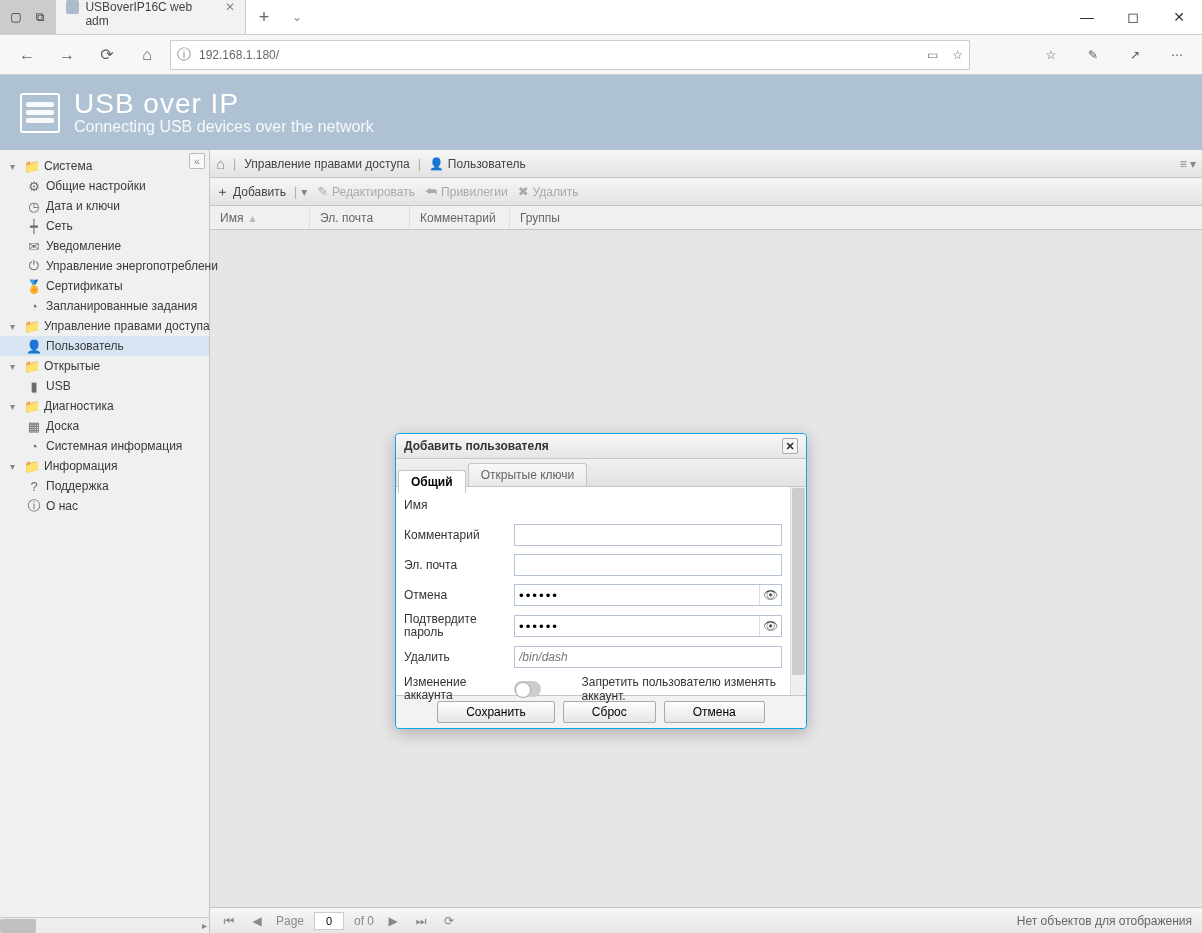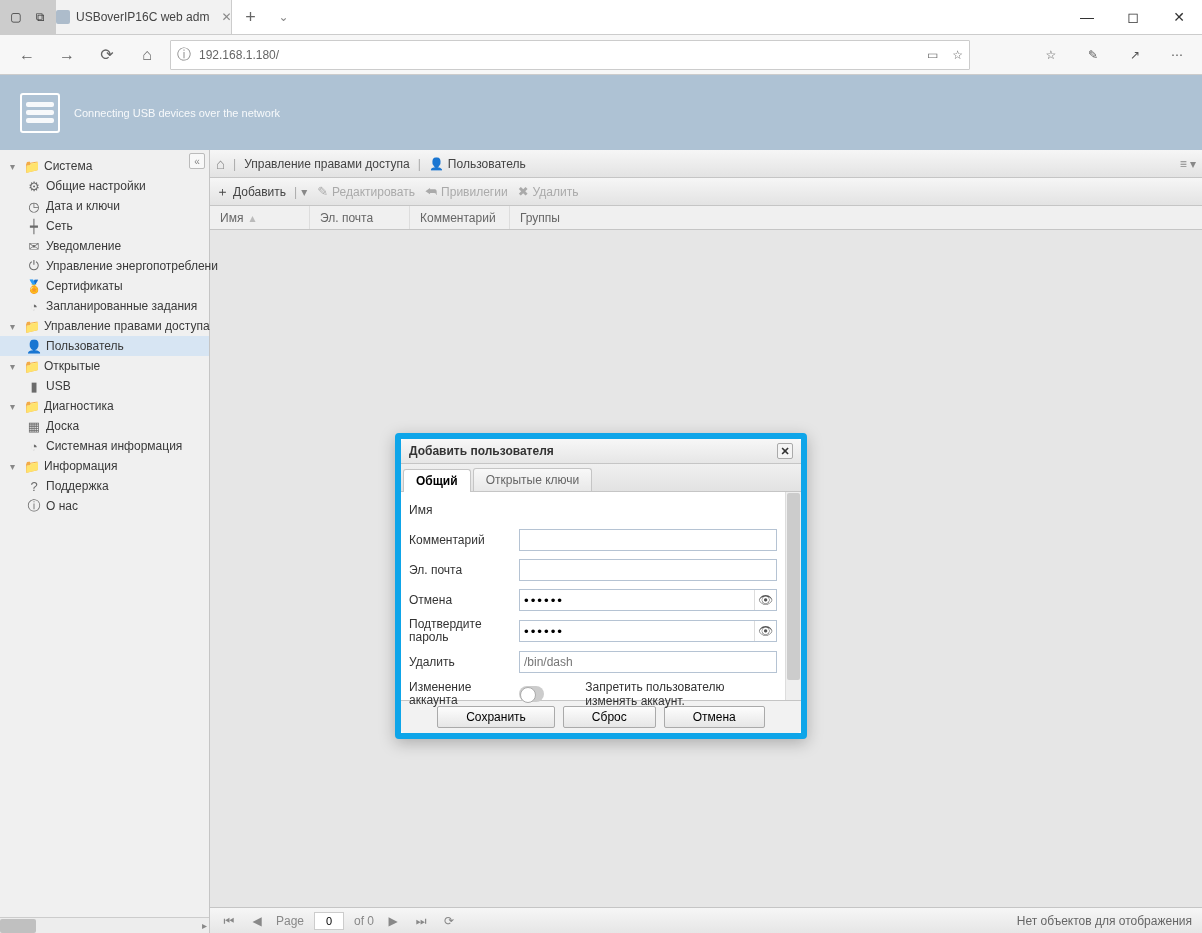--- a/index.html
+++ b/index.html
@@ -6,22 +6,22 @@
 body { background: #e6e6e6; position: relative; width: 1202px; height: 933px; overflow: hidden; font-size: 12px; color: #333; }
 
 
 .os-top {
   height: 35px; background: #fff; display: flex; align-items: stretch;
   border-bottom: 1px solid #ccc;
 }
 .os-top .left-icons { display: flex; align-items: center; padding: 0 6px; background: #ccc; gap: 4px; }
 .os-top .left-icons .sqbtn { width: 20px; height: 20px; display: flex; align-items:center; justify-content:center; }
 .os-top .tab {
-  display: flex; align-items: center; background: #f2f2f2; border-right: 1px solid #ccc;
-  padding: 0 0; max-width: 190px; gap: 6px; color: #444;
+  display: flex; align-items: flex-start; background: #f2f2f2; border-right: 1px solid #ccc;
+  padding: 0 10px; max-width: 190px; gap: 6px; color: #444;
 }
 .os-top .tab .favicon { width: 14px; height: 14px; background: #adbccb; border-radius: 2px; }
 .os-top .newtab { width: 36px; display: flex; align-items: center; justify-content: center; color: #666; font-size: 18px; }
 .os-top .chev { width: 30px; display: flex; align-items: center; justify-content: center; color: #888; }
 .os-top .spacer { flex: 1; }
 .os-top .win-btn { width: 46px; display: flex; align-items: center; justify-content: center; color: #333; font-size: 14px; }
 
 
 .browser-bar {
   height: 40px; background: #f7f7f7; border-bottom: 1px solid #ccc;
@@ -40,21 +40,21 @@
 
 .app { position: relative; height: calc(933px - 75px); }
 
 
 .banner {
   height: 75px; background: #aec2d4; display: flex; align-items: center; padding-left: 20px; color: #fff; gap: 14px;
 }
 .banner .logo-box { width: 40px; height: 40px; border: 2px solid #fff; border-radius: 3px; display:flex; flex-direction:column; justify-content:space-evenly; padding: 4px; }
 .banner .logo-box div { height: 5px; background: rgba(255,255,255,.9); border-radius: 2px; }
 .banner .txt h1 { font-size: 28px; font-weight: 500; letter-spacing: 1px; line-height: 1; }
-.banner .txt p { font-size: 11px; opacity: .9; }
+.banner .txt p { font-size: 16px; opacity: .9; }
 
 
 .main { display: flex; height: calc(100% - 75px); }
 
 .sidebar {
   width: 210px; background: #f0f0f0; border-right: 1px solid #c5c5c5; position: relative;
 }
 .sidebar .collapse-btn {
   position: absolute; right: 4px; top: 3px; width: 16px; height: 16px;
   border: 1px solid #bbb; border-radius: 2px; font-size: 10px;
@@ -107,34 +107,34 @@
 .footer .right-txt { margin-left: auto; color: #666; }
 
 
 .hscroll { height: 16px; background: #ededed; border-top: 1px solid #ccc; position:relative; }
 .hscroll .thumb { position:absolute; left:0; top:1px; height:14px; width: 36px; background: #c0c0c0; border-radius:2px; }
 .hscroll .arrow-r { position:absolute; right:2px; top:2px; color:#888; font-size:10px;}
 
 
 .modal {
   position: absolute; left: 395px; top: 358px; width: 412px;
-  background: #fff; border: 6px solid #0ea5e9; border-radius: 4px;
+  background: #fff; border: 1px solid #0ea5e9; border-radius: 4px;
   box-shadow: 0 4px 16px rgba(0,0,0,.25);
 }
 .modal-title {
   background: linear-gradient(#f7f7f7,#e6e6e6); border-bottom: 1px solid #c5c5c5;
   padding: 4px 8px; font-weight: bold; display: flex; align-items: center; border-radius: 4px 4px 0 0;
 }
 .modal-title .close { margin-left: auto; width: 16px; height:16px; border:1px solid #aaa; border-radius:2px;
   display:flex;align-items:center;justify-content:center; font-size:11px; background:#f4f4f4; }
 
 .tabs { display: flex; background: linear-gradient(#f0f0f0,#e2e2e2); border-bottom: 1px solid #c5c5c5; height: 28px; padding: 4px 2px 0 2px;}
 .tab-btn { padding: 4px 12px; border: 1px solid #c5c5c5; border-bottom:none; border-radius: 3px 3px 0 0;
   background: linear-gradient(#f8f8f8,#e8e8e8); color: #666; font-size:12px; margin-right:2px;}
-.tab-btn.active { background: #fff; color: #000; font-weight: bold; position:relative; top:1px;}
+.tab-btn.active { background: #fff; color: #000; font-weight: bold; position:relative; top:7px;}
 
 .form-wrap { position: relative; height: 208px; }
 .form-scroll {
   position:absolute; right:0; top:0; bottom:0; width:16px; background:#efefef; border-left:1px solid #ddd;
 }
 .form-scroll .thumb { position:absolute; left:1px; top:1px; right:1px; height:90%; background:#ccc; border-radius:2px; }
 .form { padding: 6px 24px 6px 8px; }
 .form-row { display: flex; align-items: center; margin-bottom: 6px; min-height: 24px; }
 .form-row label { width: 110px; color: #333; font-size:12px; }
 .form-row .inp { flex: 1; height: 22px; border: 1px solid #b5c3d3; background: #fff; padding: 0 4px; font-size:12px; }
@@ -194,20 +194,21 @@
 
 <div class="app">
 
   <div class="banner">
     <div class="logo-box">
         <div></div>
         <div></div>
         <div></div>
       </div>
     <div class="txt">
+      <h1>USB over IP</h1>
       <p>Connecting USB devices over the network</p>
     </div>
   </div>
 
   <div class="main">
     <div class="sidebar">
       <div class="collapse-btn">«</div>
       <div class="tree">
 
         <div class="tree-item">
@@ -391,21 +392,21 @@
         </div>
         <div class="form-row two-line">
           <label>Подтвердите пароль</label>
           <div class="pw-wrap">
               <input type="text" value="••••••" style="">
               <div class="eye">👁</div>
             </div>
         </div>
         <div class="form-row">
           <label>Удалить</label>
-          <input class="inp" style="color: #c2410c;" placeholder="/bin/dash">
+          <input class="inp" style="color: #c2410c; font-style: italic;" placeholder="/bin/dash">
         </div>
         <div class="form-row two-line">
           <label>Изменение аккаунта</label>
           <div class="toggle-wrap">
             <div class="toggle"></div>
             <span style="font-size:12px;margin-left:33px;">Запретить пользователю изменять аккаунт.</span>
           </div>
         </div>
       </div>
       <div class="form-scroll">

